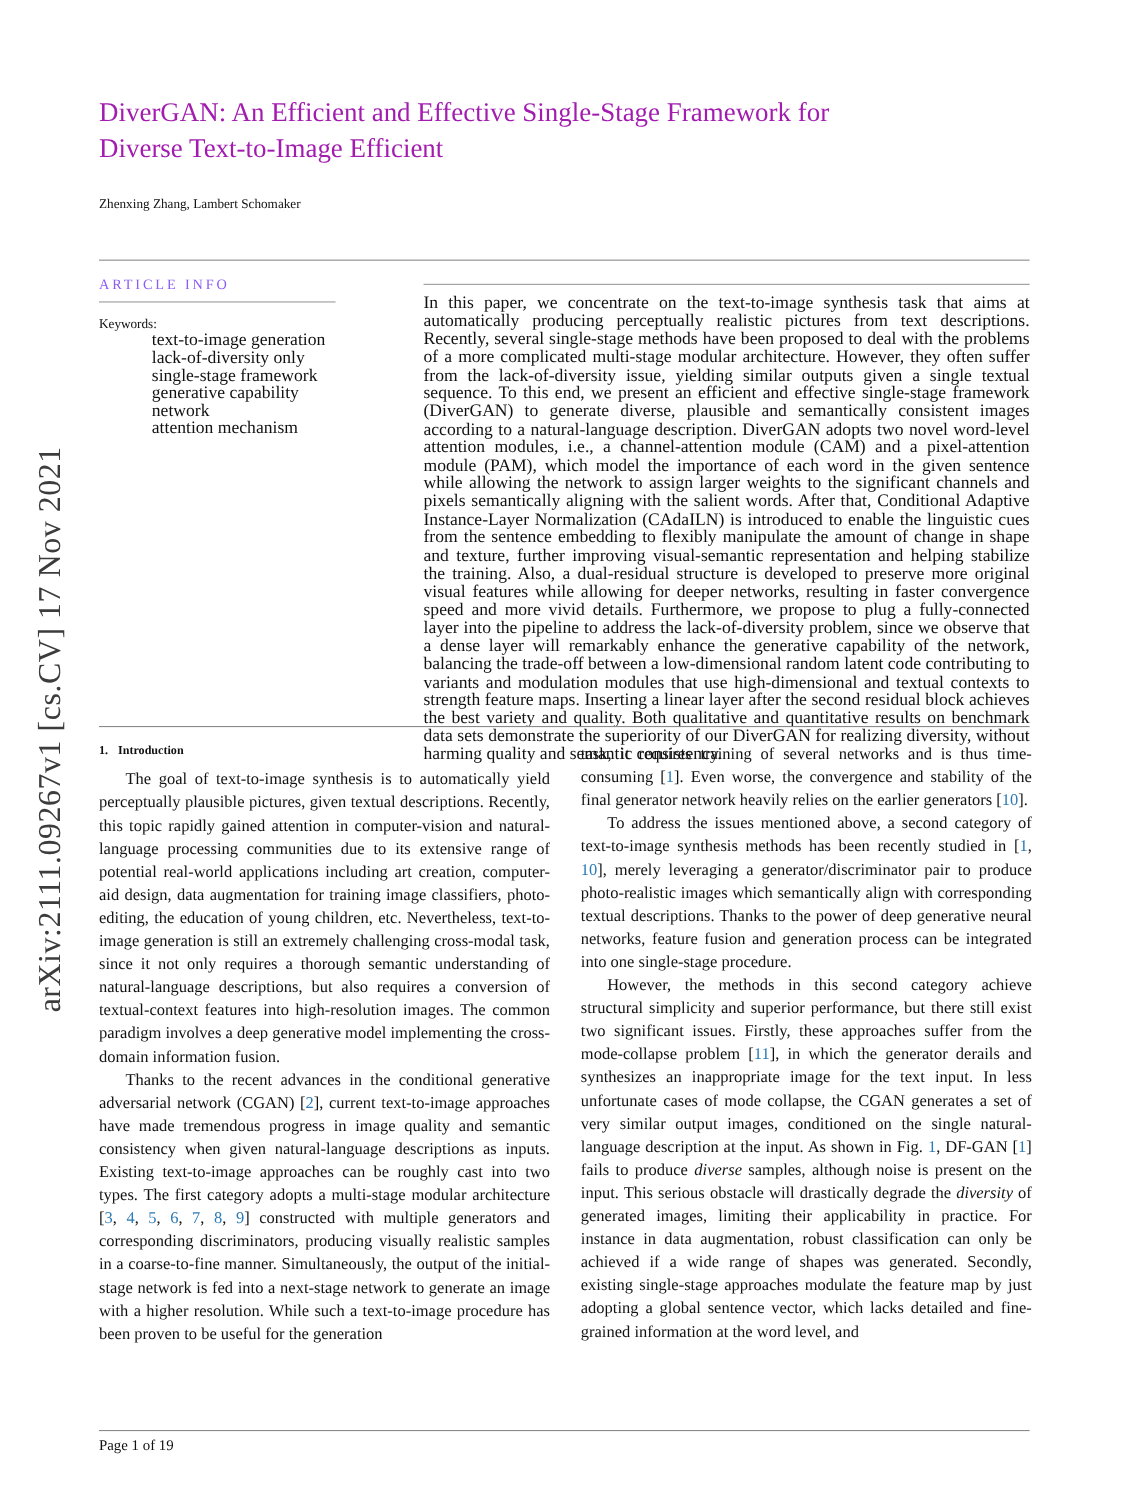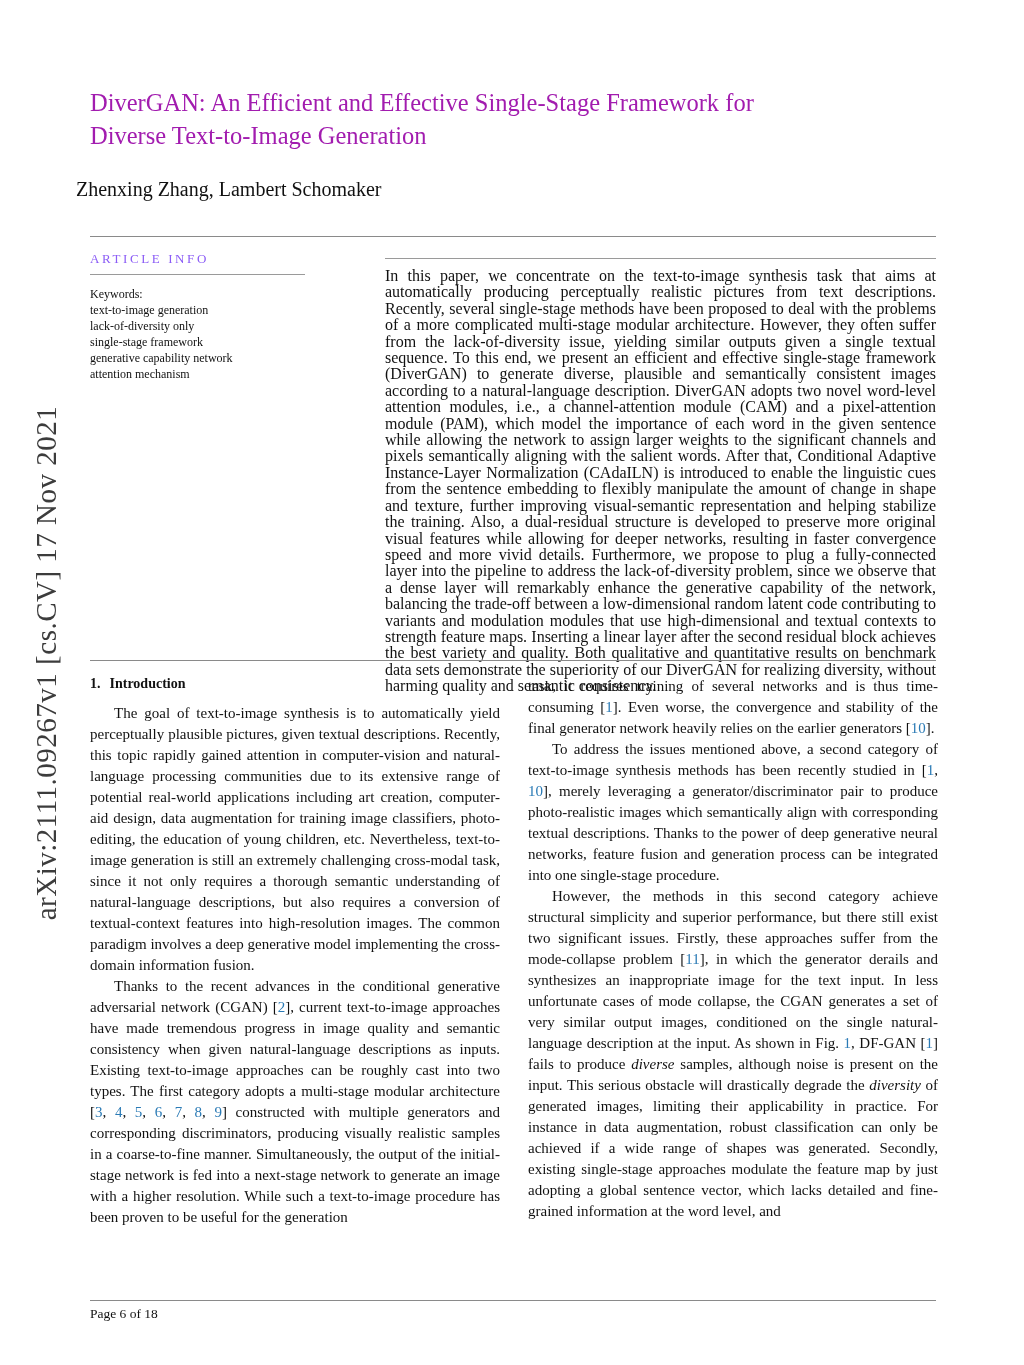--- a/index.html
+++ b/index.html
@@ -6,52 +6,52 @@
   .page{
     position:relative;width:1024px;height:1365px;background:#ffffff;overflow:hidden;
     font-family:"Liberation Serif","DejaVu Serif",serif;color:#111;
   }
   .arxiv-vertical{
     position:absolute;left:46px;top:663px;
     transform:translate(-50%,-50%) rotate(-90deg);
     white-space:nowrap;font-size:29px;color:#3c3c3c;letter-spacing:0.5px;
   }
   .title{position:absolute;left:90px;top:86px;width:850px;font-size:24.5px;line-height:33px;color:#a21caf;}
-  .authors{position:absolute;left:76px;top:178px;font-size:20px;color:#111;}
+  .authors{position:absolute;left:90px;top:178px;font-size:12px;color:#111;}
   .rule{position:absolute;height:1px;background:#8a8a8a;}
   .rule-top{left:90px;top:236px;width:846px;}
   .rule-mid{left:90px;top:660px;width:846px;}
   .rule-bottom{left:90px;top:1300px;width:846px;}
   .col-heading{font-size:13px;letter-spacing:2.6px;color:#8b5cf6;}
   .heading-rule{height:1px;background:#9a9a9a;margin-top:7px;}
   .info-col{position:absolute;left:90px;top:251px;width:225px;}
   .info-col .heading-rule{width:215px;}
   .keywords-label{font-size:12px;margin-top:11px;line-height:16px;}
-  .keyword-line{font-size:12px;line-height:16px;}
+  .keyword-line{font-size:16px;line-height:16px;margin-left:48px;}
   .abstract-col{position:absolute;left:385px;top:251px;width:551px;}
   .abstract-text{margin:9px 0 0 0;font-size:16px;line-height:16.4px;text-align:justify;color:#111;}
   .body-cols{position:absolute;left:90px;top:676px;width:848px;display:flex;gap:28px;}
   .body-col{width:410px;}
-  .section-heading{font-size:14px;font-weight:bold;margin:0 0 11px 0;}
+  .section-heading{font-size:11px;font-weight:bold;margin:0 0 11px 0;}
   .section-heading .sec-title{margin-left:9px;}
   .para{margin:0;font-size:15px;line-height:21px;text-align:justify;}
   .para.indent{text-indent:24px;}
   .cite{cursor:pointer;}
   .footer-text{position:absolute;left:90px;top:1306px;font-size:13.5px;}
 </style>
 </head>
 <body>
 
 <div class="page">
 
   <div class="arxiv-vertical">arXiv:2111.09267v1  [cs.CV]  17 Nov 2021</div>
 
   <div class="title">
     <div>DiverGAN: An Efficient and Effective Single-Stage Framework for</div>
-    <div>Diverse Text-to-Image Generation</div>
+    <div>Diverse Text-to-Image Efficient</div>
   </div>
 
   <div class="authors">Zhenxing Zhang,  Lambert Schomaker</div>
 
   <div class="rule rule-top"></div>
 
   <div class="info-col">
     <div class="col-heading">ARTICLE INFO</div>
     <div class="heading-rule"></div>
     <div class="keywords-label">Keywords:</div>
@@ -84,15 +84,15 @@
     <div class="body-col">
       <div>
           <p class="para">task, it requires training of several networks and is thus time-consuming [<span class="cite" style="color: rgb(42, 122, 181);">1</span>]. Even worse, the convergence and stability of the final generator network heavily relies on the earlier generators [<span class="cite" style="color: rgb(42, 122, 181);">10</span>].</p>
           <p class="para indent">To address the issues mentioned above, a second category of text-to-image synthesis methods has been recently studied in [<span class="cite" style="color: rgb(42, 122, 181);">1</span>, <span class="cite" style="color: rgb(42, 122, 181);">10</span>], merely leveraging a generator/discriminator pair to produce photo-realistic images which semantically align with corresponding textual descriptions. Thanks to the power of deep generative neural networks, feature fusion and generation process can be integrated into one single-stage procedure.</p>
           <p class="para indent">However, the methods in this second category achieve structural simplicity and superior performance, but there still exist two significant issues. Firstly, these approaches suffer from the mode-collapse problem [<span class="cite" style="color: rgb(42, 122, 181);">11</span>], in which the generator derails and synthesizes an inappropriate image for the text input. In less unfortunate cases of mode collapse, the CGAN generates a set of very similar output images, conditioned on the single natural-language description at the input. As shown in Fig. <span class="cite" style="color: rgb(42, 122, 181);">1</span>, DF-GAN [<span class="cite" style="color: rgb(42, 122, 181);">1</span>] fails to produce <em>diverse</em> samples, although noise is present on the input. This serious obstacle will drastically degrade the <em>diversity</em> of generated images, limiting their applicability in practice. For instance in data augmentation, robust classification can only be achieved if a wide range of shapes was generated. Secondly, existing single-stage approaches modulate the feature map by just adopting a global sentence vector, which lacks detailed and fine-grained information at the word level, and</p>
         </div>
     </div>
   </div>
 
   <div class="rule rule-bottom"></div>
-  <div class="footer-text">Page 6 of 18</div>
+  <div class="footer-text">Page 1 of 19</div>
 
 </div>
 
 </body></html>

